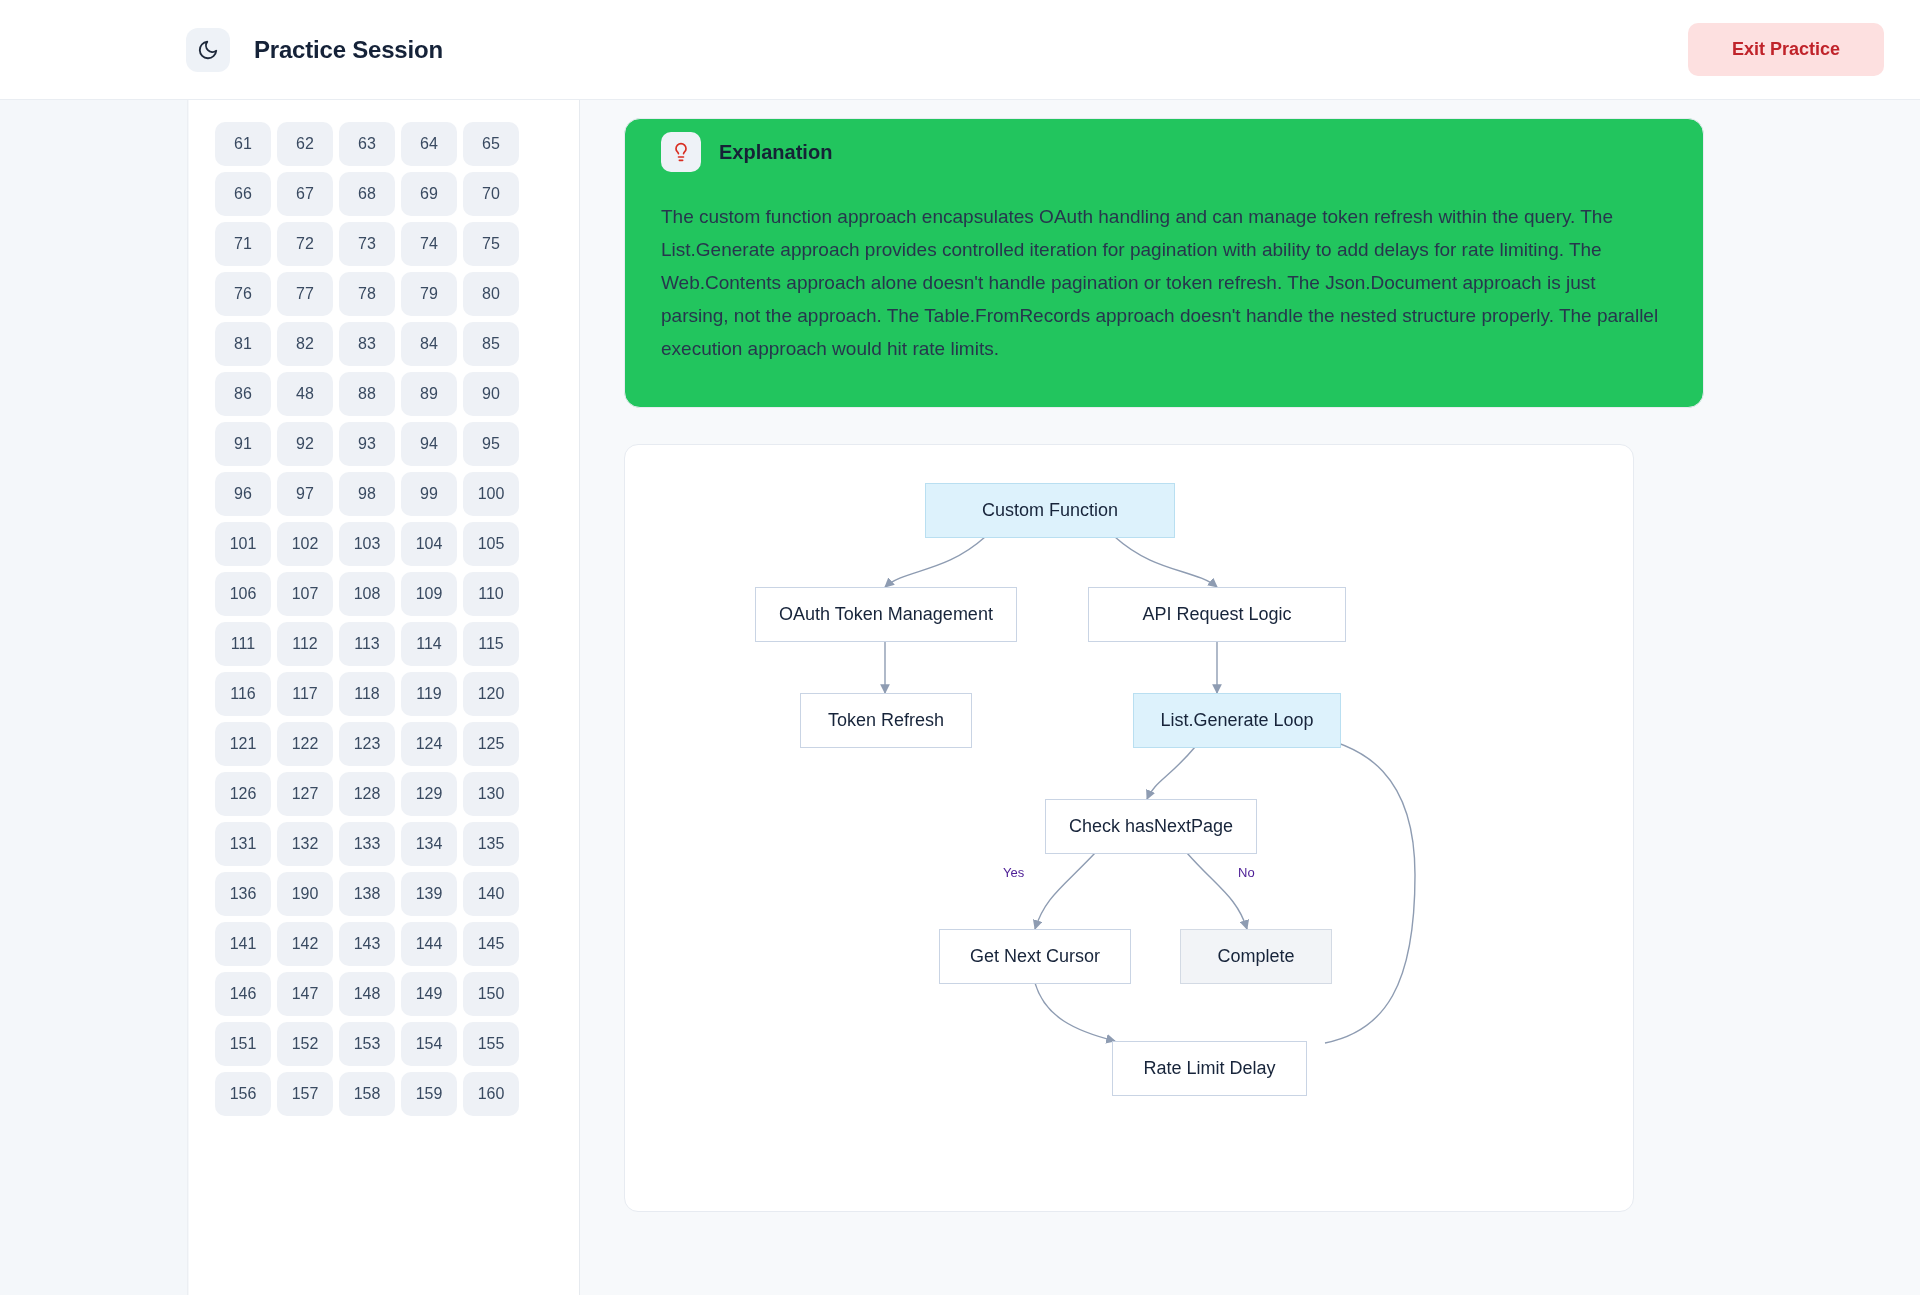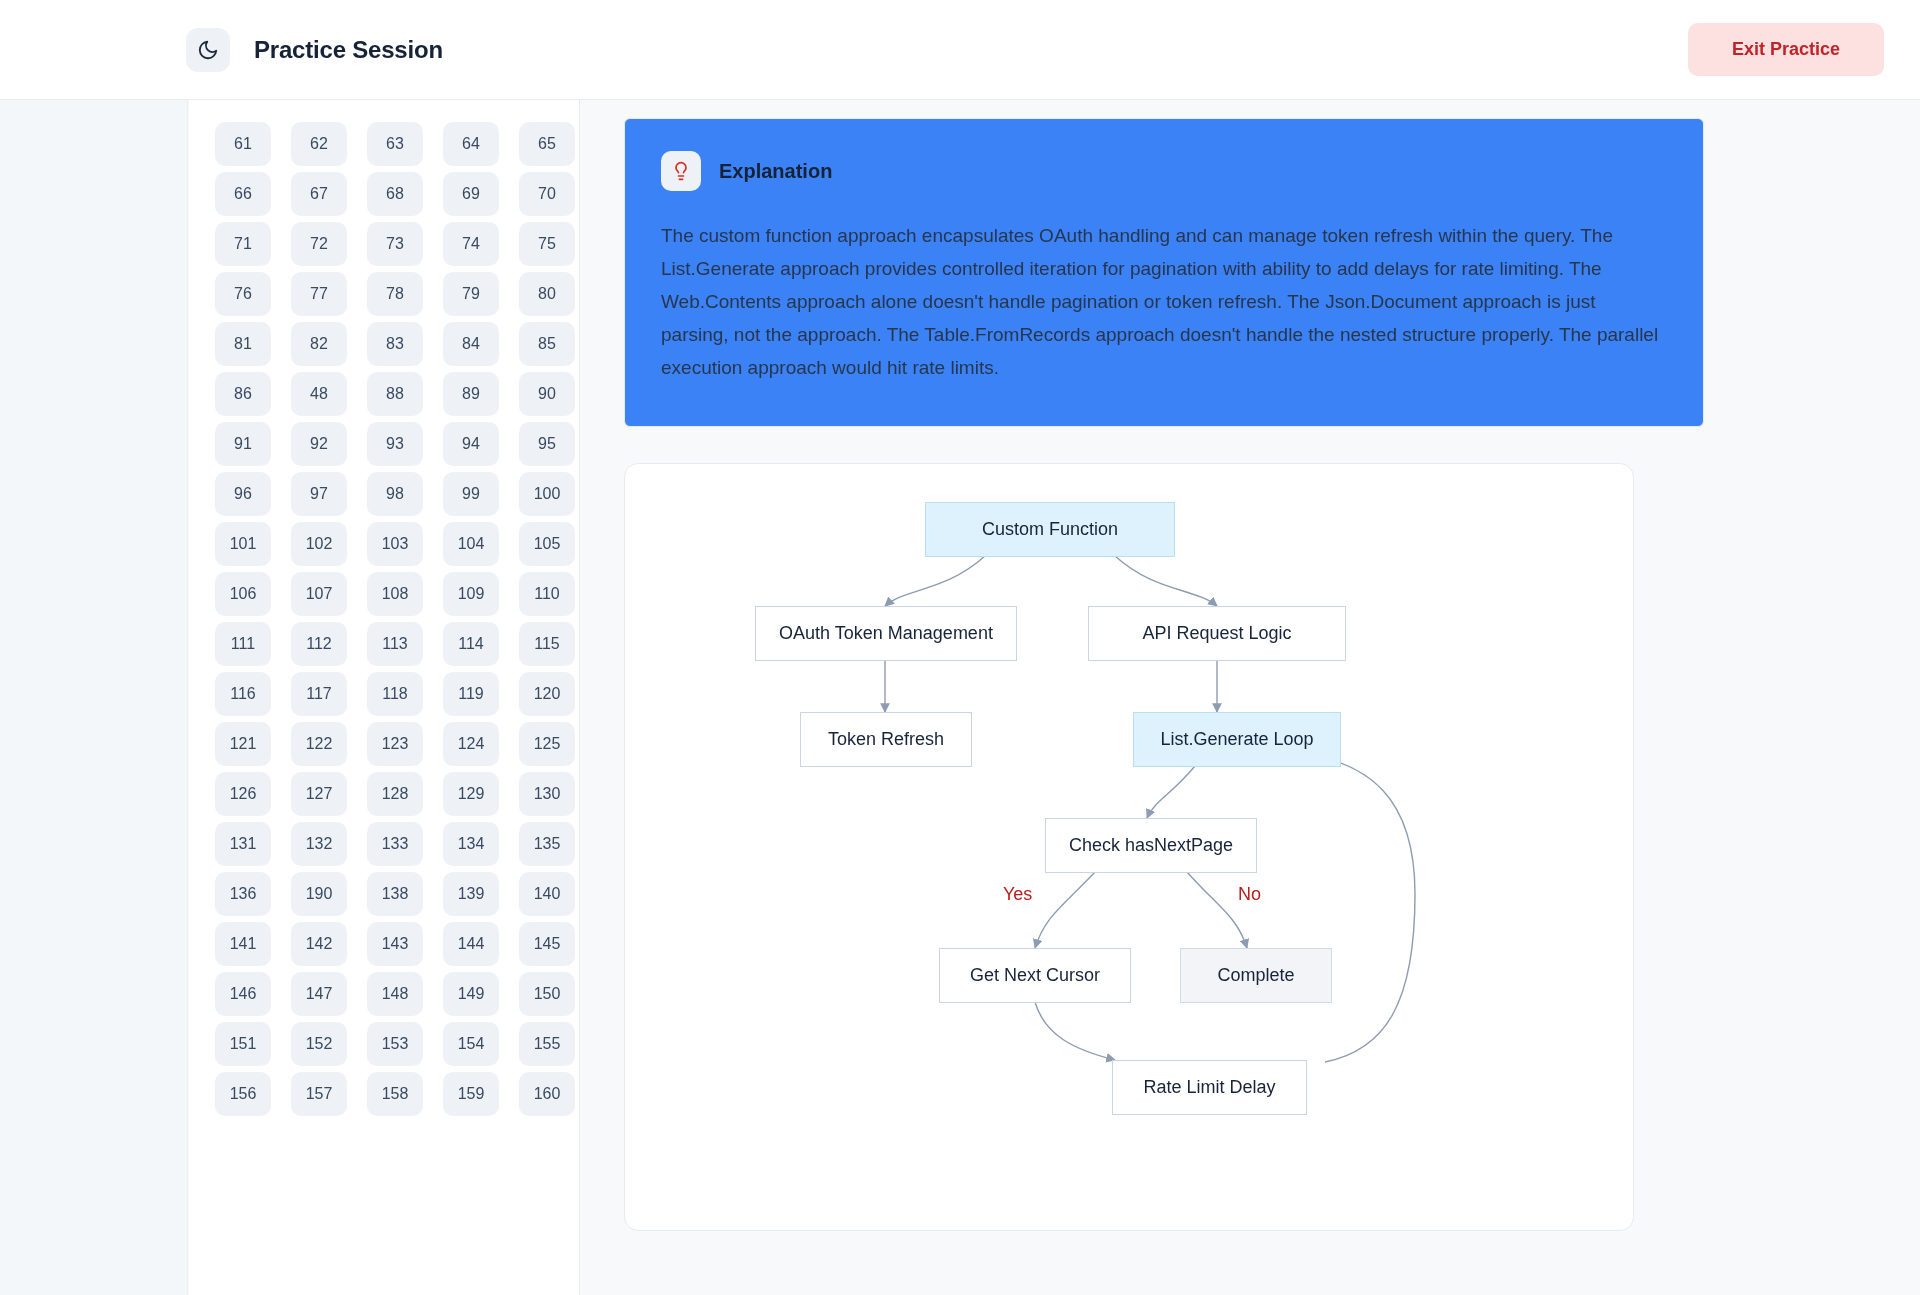--- a/index.html
+++ b/index.html
@@ -83,21 +83,21 @@
     left: 189px;
     width: 390px;
     height: 1195px;
     background: #ffffff;
     overflow: hidden;
     padding: 22px 26px 0 26px;
   }
   .num-grid {
     display: grid;
     grid-template-columns: repeat(5, 56px);
-    gap: 6px 20px;
+    gap: 6px 6px;
   }
   .num-cell {
     width: 56px;
     height: 44px;
     border-radius: 10px;
     background: #eef1f6;
     color: #394a61;
     font-size: 16px;
     display: flex;
     align-items: center;
@@ -120,24 +120,24 @@
     position: absolute;
     top: 0;
     left: 580px;
     width: 1340px;
     height: 1195px;
     background: #f7f9fb;
     padding: 18px 44px 0 44px;
   }
 
   .explanation-card {
-    background: #3b82f6;
+    background: #22c55e;
     border: 1px solid #e7ebf1;
-    border-radius: 6px;
-    padding: 32px 36px 42px 36px;
+    border-radius: 16px;
+    padding: 13px 36px 42px 36px;
     width: 1080px;
   }
 
   .exp-header {
     display: flex;
     align-items: center;
     gap: 18px;
     margin-bottom: 28px;
   }
   .exp-icon {
@@ -182,22 +182,22 @@
     font-size: 18px;
     color: #17243a;
     background: #ffffff;
     cursor: pointer;
   }
   .node-box.accent { background: #ddf2fc; border-color: #b9dff1; }
   .node-box.muted  { background: #f2f4f7; border-color: #d3dae4; }
 
   .edge-label {
     position: absolute;
-    font-size: 18px;
-    color: #b91c1c;
+    font-size: 13px;
+    color: #4c1d95;
     background: transparent;
   }
 </style>
 </head>
 <body>
 
 <div class="app-header">
   <div class="brand">
     <span class="brand-icon">
       <svg width="22" height="22" viewBox="0 0 24 24" fill="none" stroke="currentColor" stroke-width="2" stroke-linecap="round" stroke-linejoin="round">

